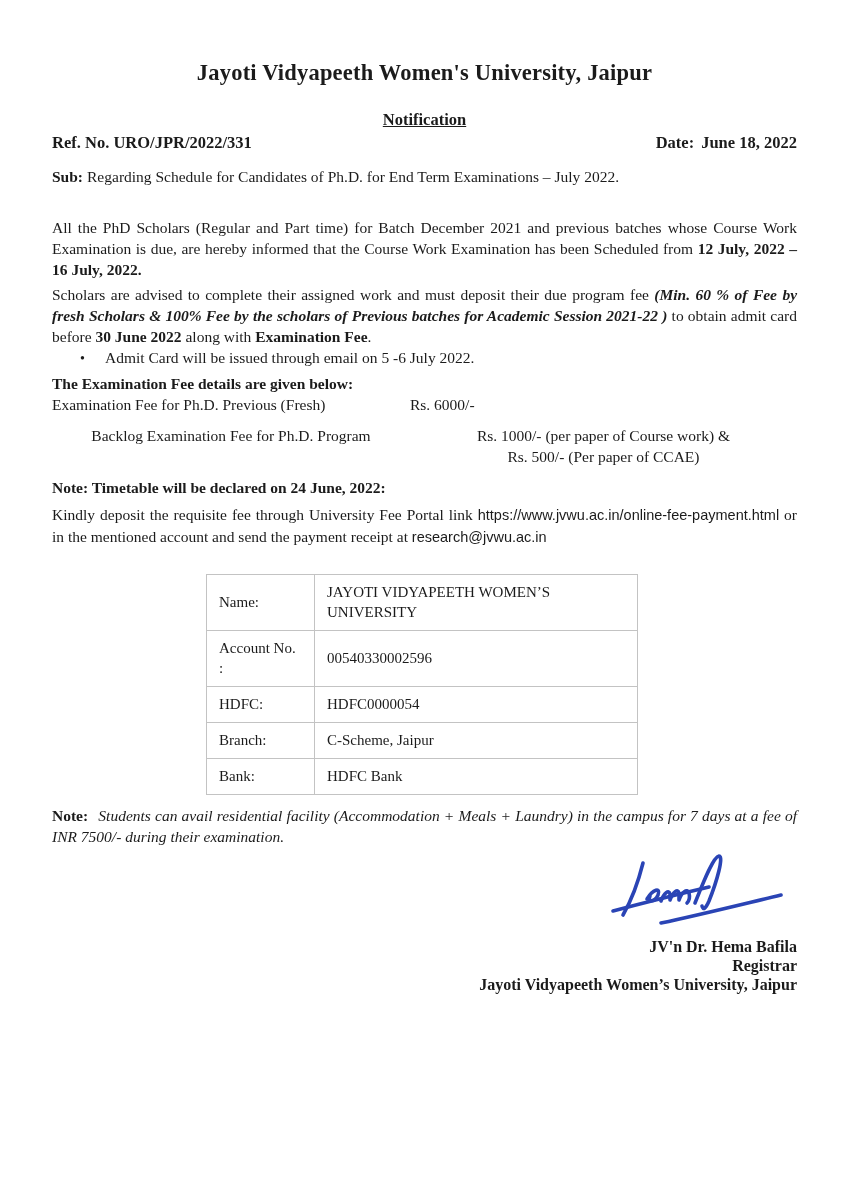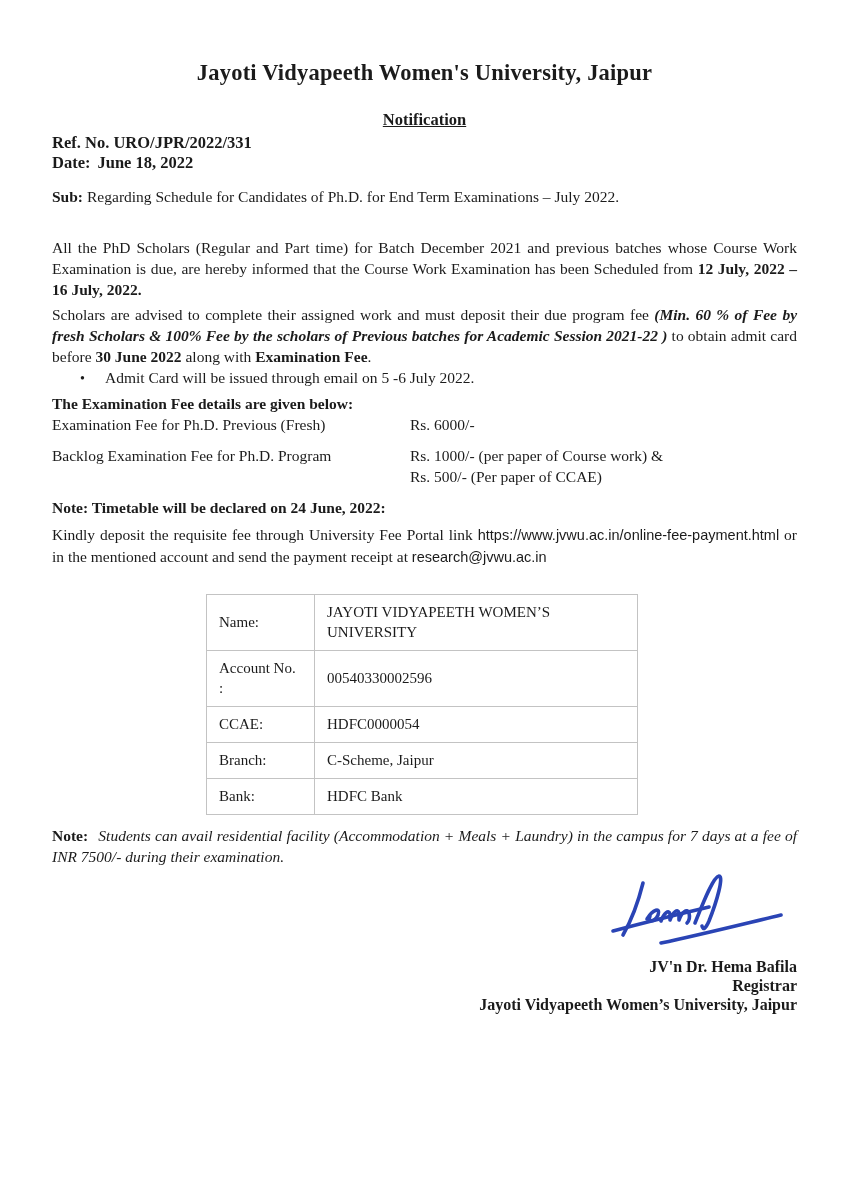--- a/index.html
+++ b/index.html
@@ -26,35 +26,34 @@
     font-size:16.5px;
     font-weight:700;
     text-decoration:underline;
   }
   .ref-row {
     margin-top:3px;
     display:flex;
     justify-content:space-between;
     font-size:16.5px;
     font-weight:700;
-    flex-direction:column;
   }
   .date-wrap .date-label { margin-right:7px; }
   .body-text { font-size:15.5px; line-height:21px; }
   .sub-line { margin-top:13px; }
   .sub-label { font-weight:700; margin-right:4px; }
   .para-schedule { margin-top:30px; text-align:justify; }
   .para-fee-deposit { margin-top:4px; text-align:justify; }
   .b { font-weight:700; }
   .bi { font-weight:700; font-style:italic; }
   .bullet-row { margin-top:0; padding-left:28px; }
   .bullet-marker { display:inline-block; width:25px; font-size:14px; }
   .fee-heading { margin-top:4px; font-weight:700; }
   .fee-row { display:grid; grid-template-columns:358px 1fr; }
-  .fee-row-2 { margin-top:10px; }
+  .fee-row-2 { margin-top:10px;text-align:center; }
   .note-timetable { margin-top:10px; font-weight:700; }
   .para-payment { margin-top:6px; text-align:justify; }
   .sans-inline { font-family:"Liberation Sans","DejaVu Sans",sans-serif; font-size:14.5px; }
   .bank-table {
     margin:26px 0 0 154px;
     border-collapse:collapse;
     width:432px;
     font-size:15px;
   }
   .bank-table td {
@@ -133,21 +132,21 @@
     <tbody>
       <tr>
         <td class="lbl">Name:</td>
         <td>JAYOTI VIDYAPEETH WOMEN’S UNIVERSITY</td>
       </tr>
       <tr>
         <td class="lbl">Account No. :</td>
         <td>00540330002596</td>
       </tr>
       <tr>
-        <td class="lbl">CCAE:</td>
+        <td class="lbl">HDFC:</td>
         <td>HDFC0000054</td>
       </tr>
       <tr>
         <td class="lbl">Branch:</td>
         <td>C-Scheme, Jaipur</td>
       </tr>
       <tr>
         <td class="lbl">Bank:</td>
         <td>HDFC Bank</td>
       </tr>

